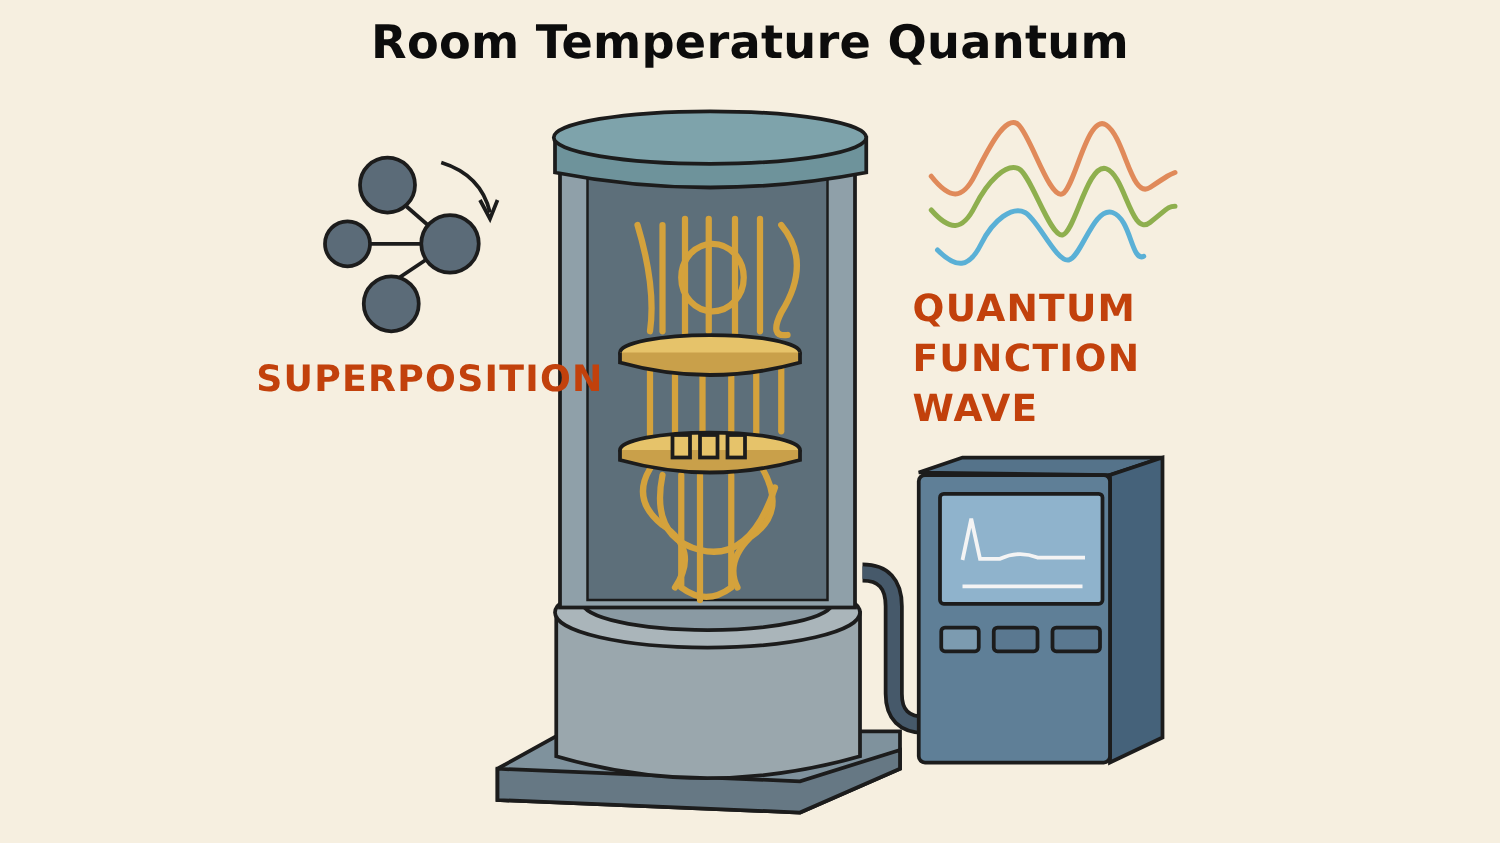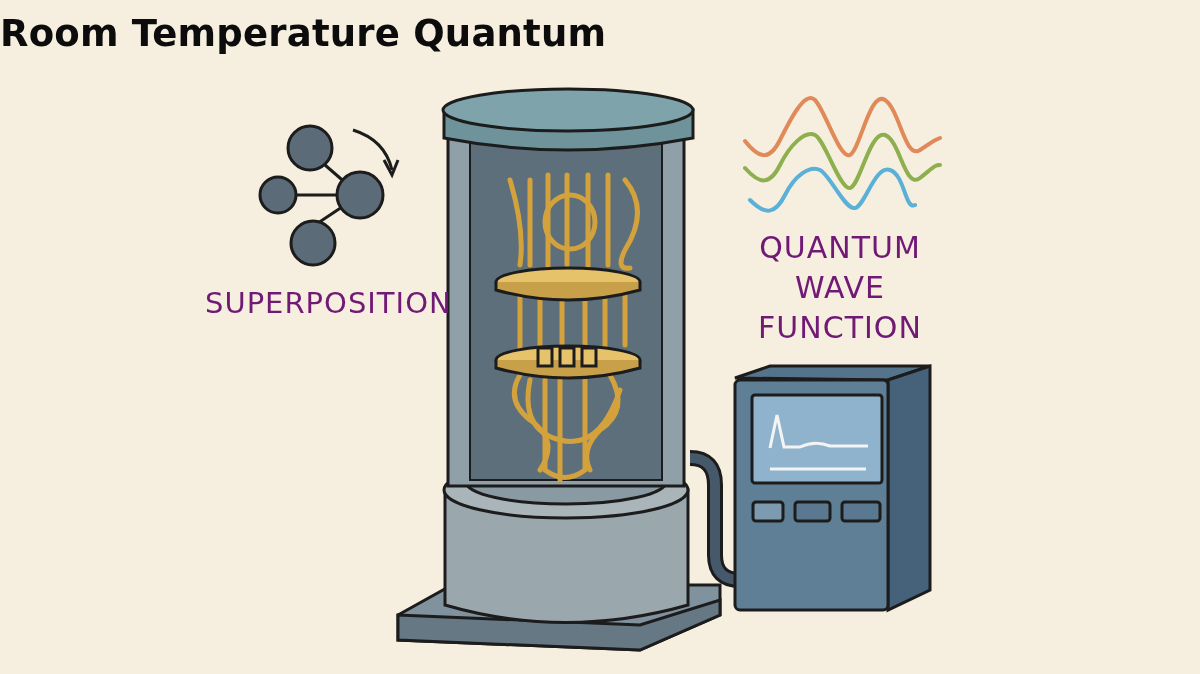--- a/index.html
+++ b/index.html
@@ -4,26 +4,26 @@
   <style>
     html, body { margin: 0; padding: 0; }
     body {
       width: 1200px; height: 674px; overflow: hidden;
       background: #f6efe0;
       font-family: "DejaVu Sans", "Liberation Sans", sans-serif;
       position: relative;
     }
     .title {
       position: absolute; left: 0; top: 12px; width: 1200px;
-      font-size: 37px; font-weight: bold; color: #0c0c0c;
+      text-align: center; font-size: 37px; font-weight: bold; color: #0c0c0c;
       letter-spacing: 0.2px;
     }
     .label {
-      position: absolute; font-weight: normal; color: #701a75;
-      text-align: center; letter-spacing: 1px;
+      position: absolute; font-weight: bold; color: #c2410c;
+      letter-spacing: 1px;
     }
     #superposition-label { left: 205px; top: 286px; width: 240px; font-size: 29px; }
     #wave-label { left: 730px; top: 228px; width: 220px; font-size: 30px; line-height: 40px; }
     svg { position: absolute; left: 0; top: 0; }
   </style>
 </head>
 <body>
 
 <div class="title">Room Temperature Quantum</div>
 
@@ -113,15 +113,15 @@
     <rect x="753" y="502" width="30" height="19" rx="3" fill="#7c9bb0"></rect>
     <rect x="795" y="502" width="35" height="19" rx="3" fill="#5a7890"></rect>
     <rect x="842" y="502" width="38" height="19" rx="3" fill="#5a7890"></rect>
   </g>
 </svg>
 
 <div class="label" id="superposition-label">SUPERPOSITION</div>
 
 <div class="label" id="wave-label">
   <div>QUANTUM</div>
+  <div>FUNCTION</div>
   <div>WAVE</div>
-  <div>FUNCTION</div>
 </div>
 
 </body></html>

